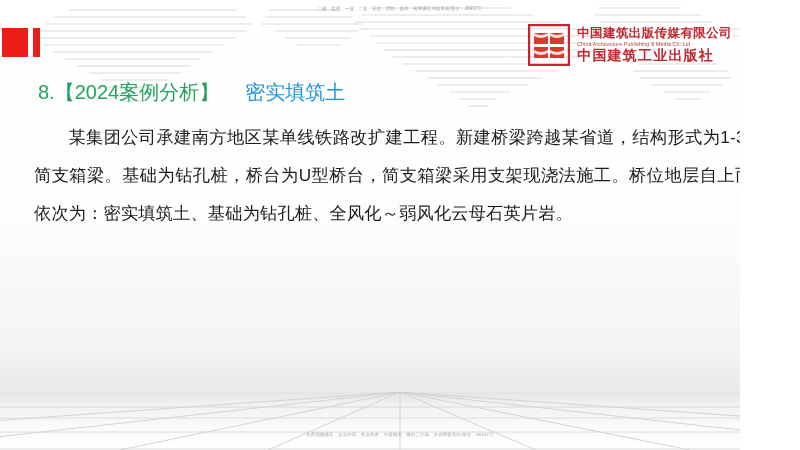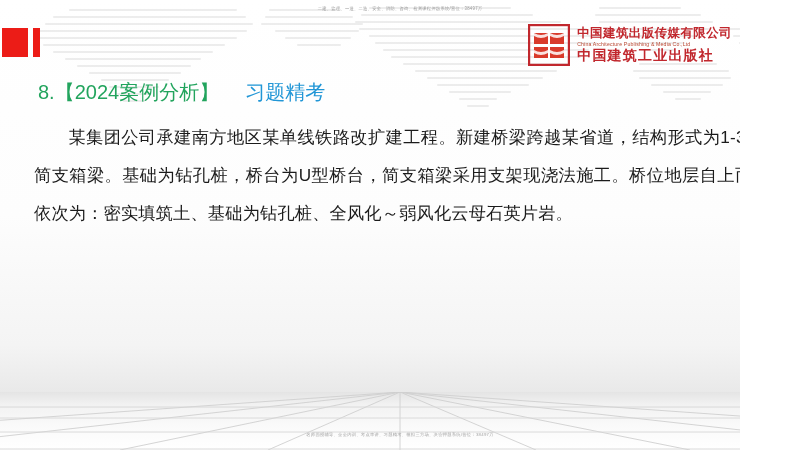--- a/index.html
+++ b/index.html
@@ -281,21 +281,21 @@
       </svg>
     </div>
     <div class="logo-text">
       <div class="logo-cn1">中国建筑出版传媒有限公司</div>
       <div class="logo-en">China Architecture Publishing &amp; Media Co.,Ltd</div>
       <div class="logo-cn2">中国建筑工业出版社</div>
     </div>
   </div>
 
   <div class="heading">
-    <span class="h-main">8.【2024案例分析】</span><span class="h-sub">习题精考</span>
+    <span class="h-main">8.【2024案例分析】</span><span class="h-sub">密实填筑土</span>
   </div>
 
   <div class="body-wrap">
     <p class="para">某集团公司承建南方地区某单线铁路改扩建工程。新建桥梁跨越某省道，结构形式为1-32m简支箱梁。基础为钻孔桩，桥台为U型桥台，简支箱梁采用支架现浇法施工。桥位地层自上而下依次为：密实填筑土、基础为钻孔桩、全风化～弱风化云母石英片岩。</p>
   </div>
 
   <div class="floor-hairline"></div>
   <div class="bg-floor">
     <svg width="800" height="58" viewBox="0 0 800 58" xmlns="http://www.w3.org/2000/svg">
       <g stroke="#cfcfcf" stroke-width="0.9" fill="none">

